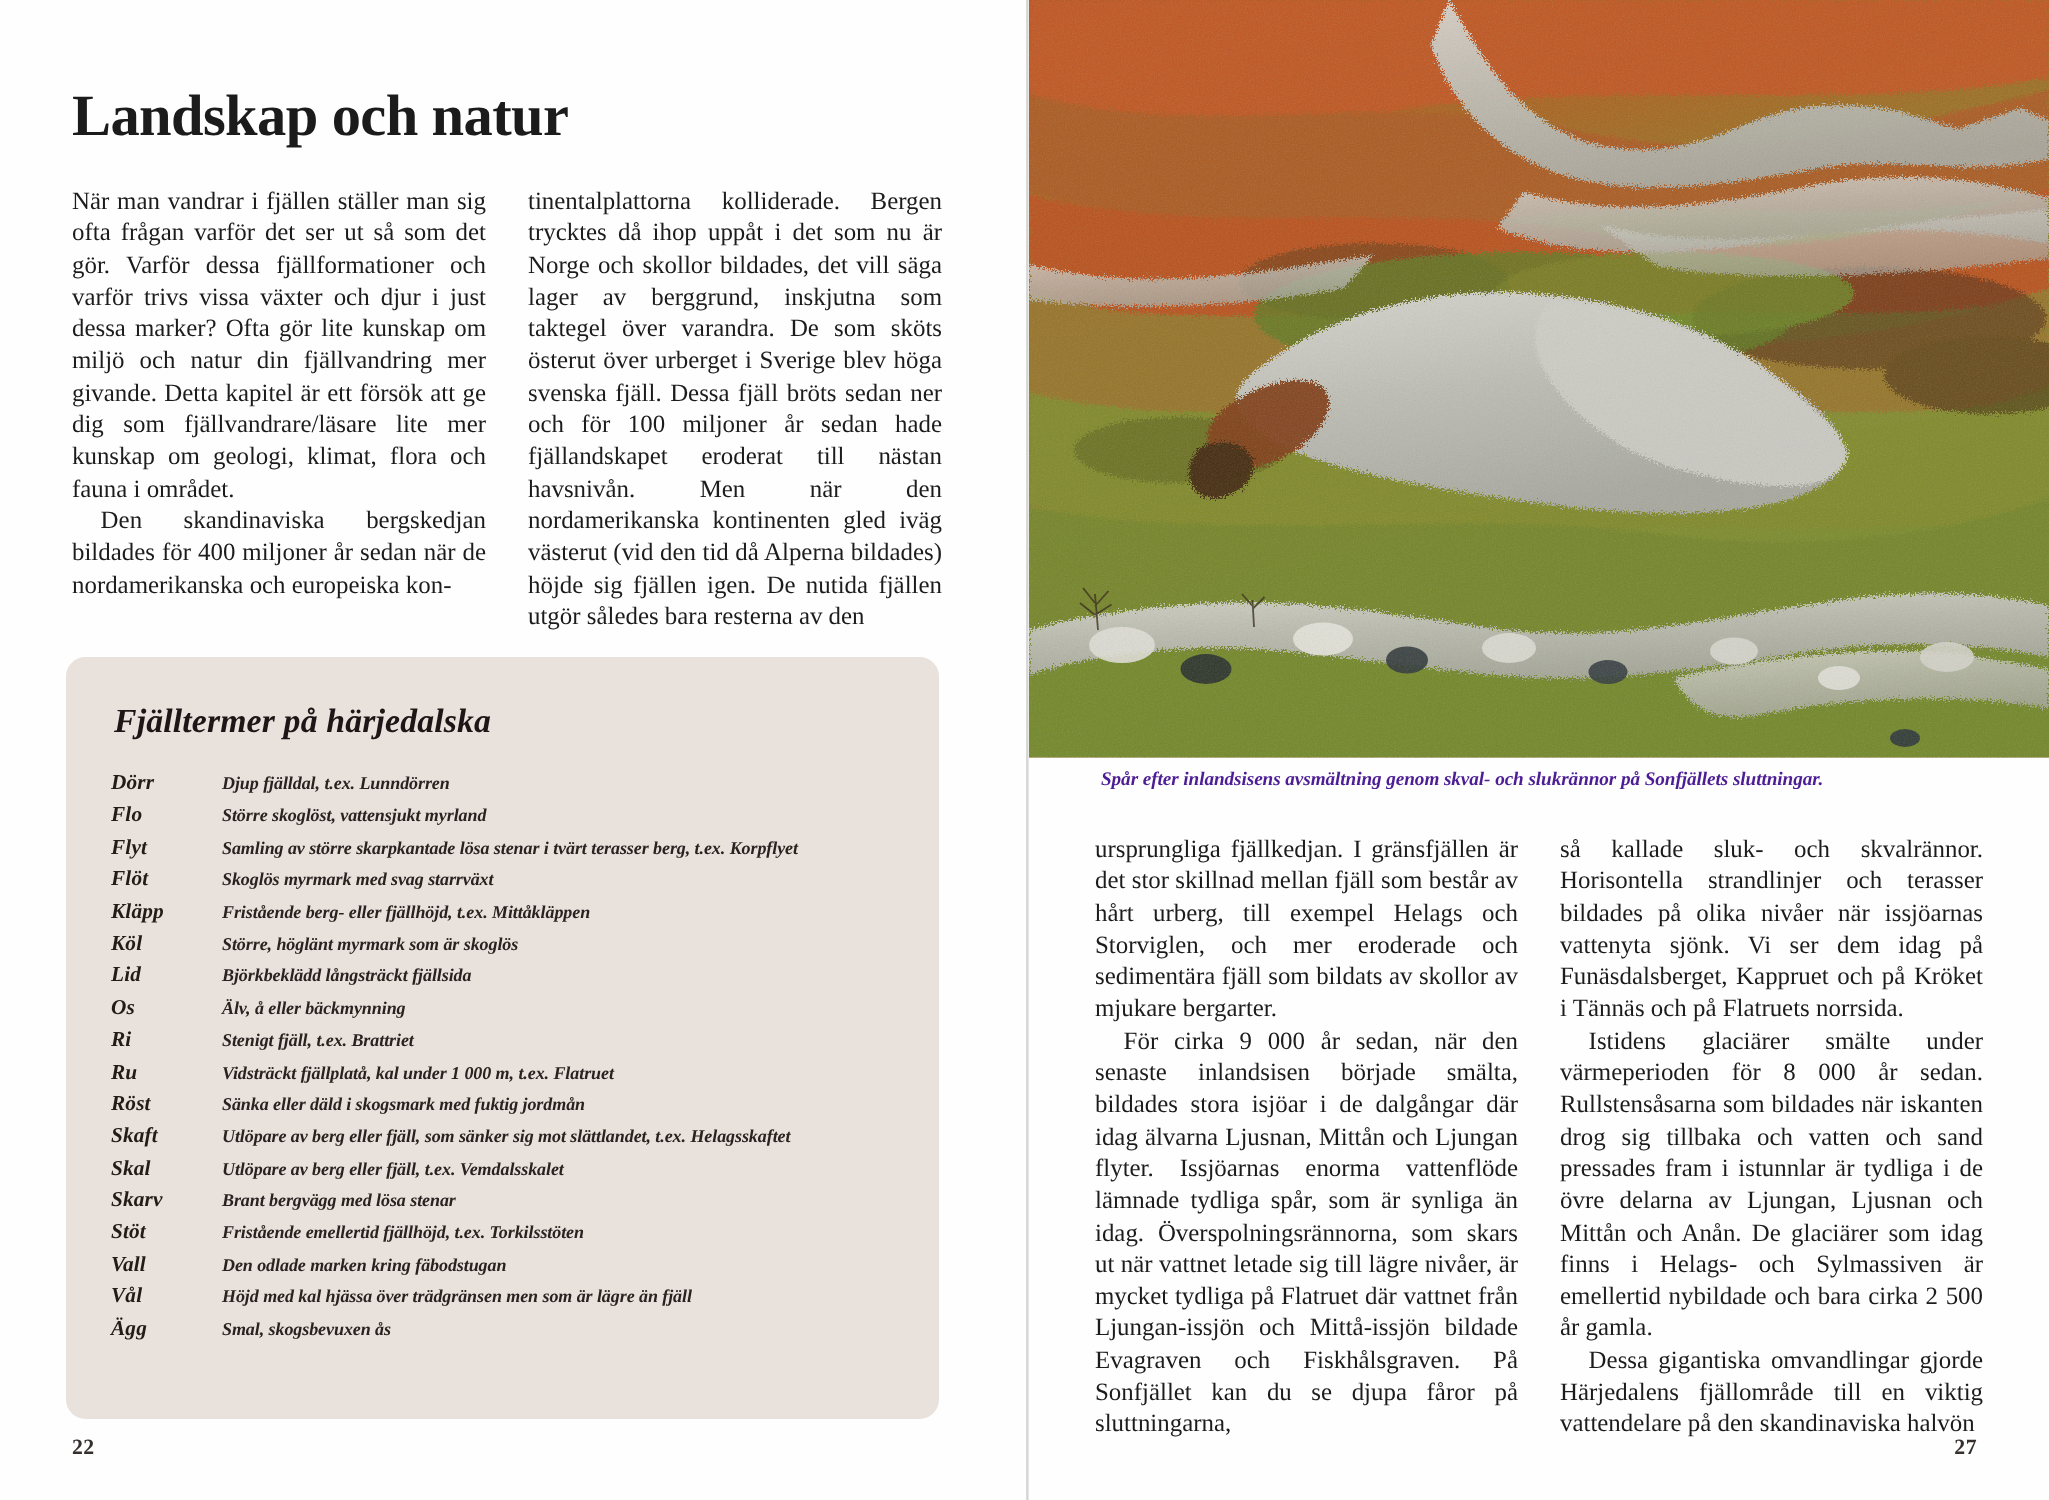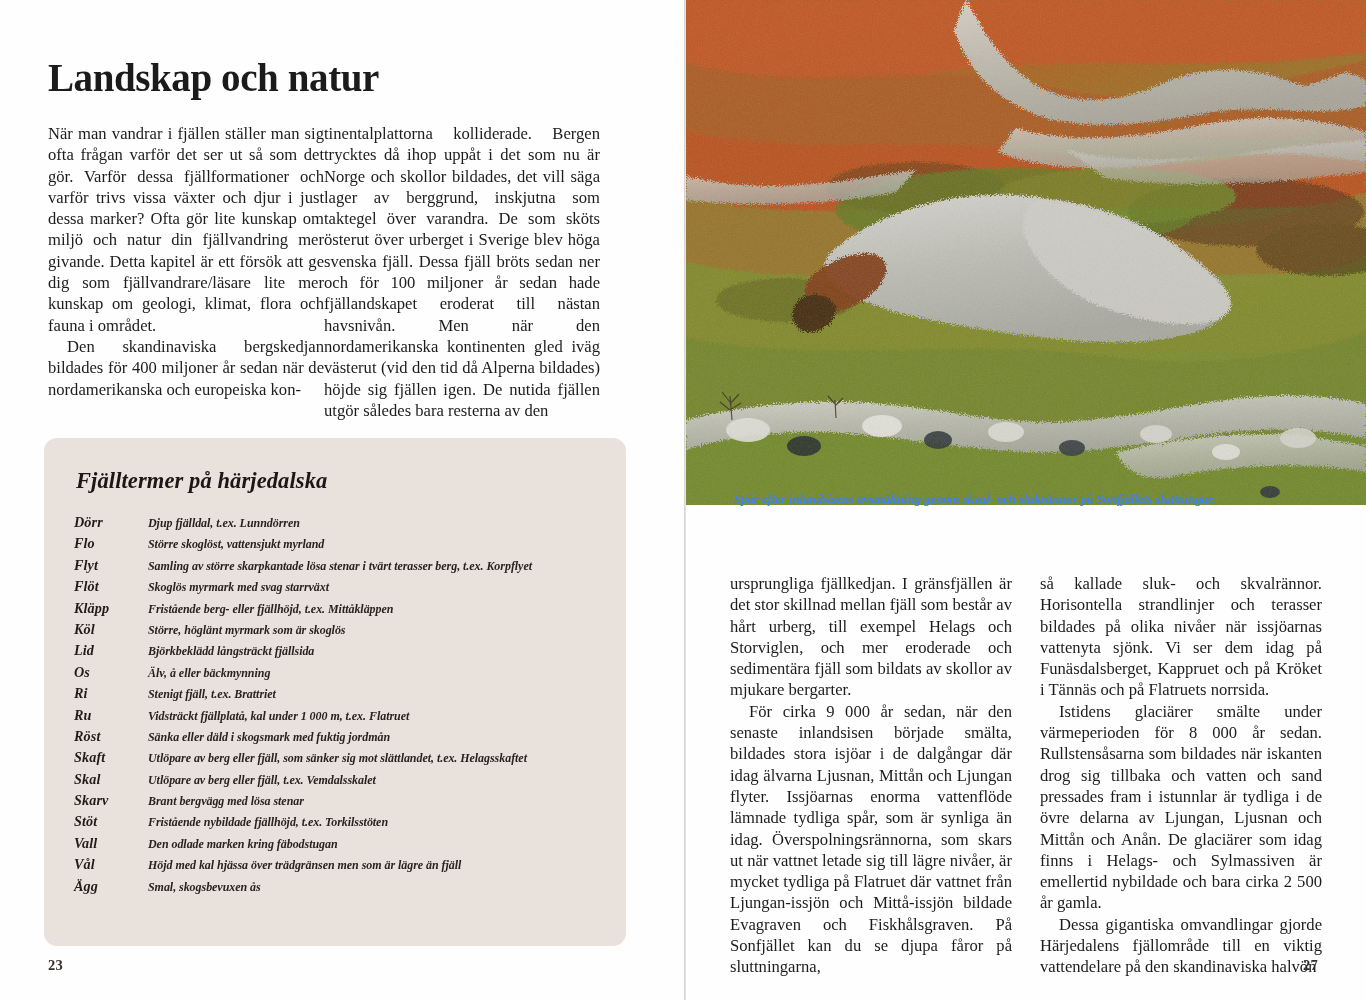--- a/index.html
+++ b/index.html
@@ -43,20 +43,21 @@
     letter-spacing: -0.4px;
     color: #1b1b1b;
     line-height: 1.05;
   }
 
   .cols {
     position: absolute;
     left: 48px; top: 123px;
     width: 580px;
     display: flex;
+    gap: 28px;
   }
   .col {
     width: 276px;
     font-size: 16.6px;
     line-height: 21.3px;
     color: #1c1c1c;
     text-align: justify;
     text-justify: inter-word;
     hyphens: manual;
   }
@@ -129,33 +130,33 @@
     position: absolute;
     left: 0; top: 0;
     width: 680px; height: 505px;
     overflow: hidden;
     background: #8d6a33;
   }
   .photo svg { display: block; width: 680px; height: 505px; }
 
   .photo-caption {
     position: absolute;
-    left: 48px; top: 492px;
+    left: 48px; top: 512px;
     width: 600px;
     font-size: 12.8px;
     font-style: italic;
     font-weight: 700;
-    color: #3b82f6;
+    color: #4c1d95;
     letter-spacing: -0.05px;
     white-space: nowrap;
   }
 
   .cols-right {
     position: absolute;
-    left: 44px; top: 573px;
+    left: 44px; top: 555px;
     width: 592px;
     display: flex;
     gap: 28px;
   }
   .cols-right .col {
     width: 282px;
     font-size: 16.6px;
     line-height: 21.3px;
   }
 </style>
@@ -232,38 +233,38 @@
           <div class="gloss-row">
             <span class="gloss-term">Skal</span>
             <span class="gloss-def">Utlöpare av berg eller fjäll, t.ex. Vemdalsskalet</span>
           </div>
           <div class="gloss-row">
             <span class="gloss-term">Skarv</span>
             <span class="gloss-def">Brant bergvägg med lösa stenar</span>
           </div>
           <div class="gloss-row">
             <span class="gloss-term">Stöt</span>
-            <span class="gloss-def">Fristående nybildade fjällhöjd, t.ex. Torkilsstöten</span>
+            <span class="gloss-def">Fristående emellertid fjällhöjd, t.ex. Torkilsstöten</span>
           </div>
           <div class="gloss-row">
             <span class="gloss-term">Vall</span>
             <span class="gloss-def">Den odlade marken kring fäbodstugan</span>
           </div>
           <div class="gloss-row">
             <span class="gloss-term">Vål</span>
             <span class="gloss-def">Höjd med kal hjässa över trädgränsen men som är lägre än fjäll</span>
           </div>
           <div class="gloss-row">
             <span class="gloss-term">Ägg</span>
             <span class="gloss-def">Smal, skogsbevuxen ås</span>
           </div>
         </div>
     </div>
 
-    <div class="folio folio-left">23</div>
+    <div class="folio folio-left">22</div>
   </div>
 
   <div class="spine"></div>
 
   <div class="page-right">
 
     <div class="photo">
       <svg viewBox="0 0 680 505" preserveAspectRatio="none" aria-hidden="true">
         <defs>
           <linearGradient id="bg1" x1="0" y1="0" x2="0.3" y2="1">

